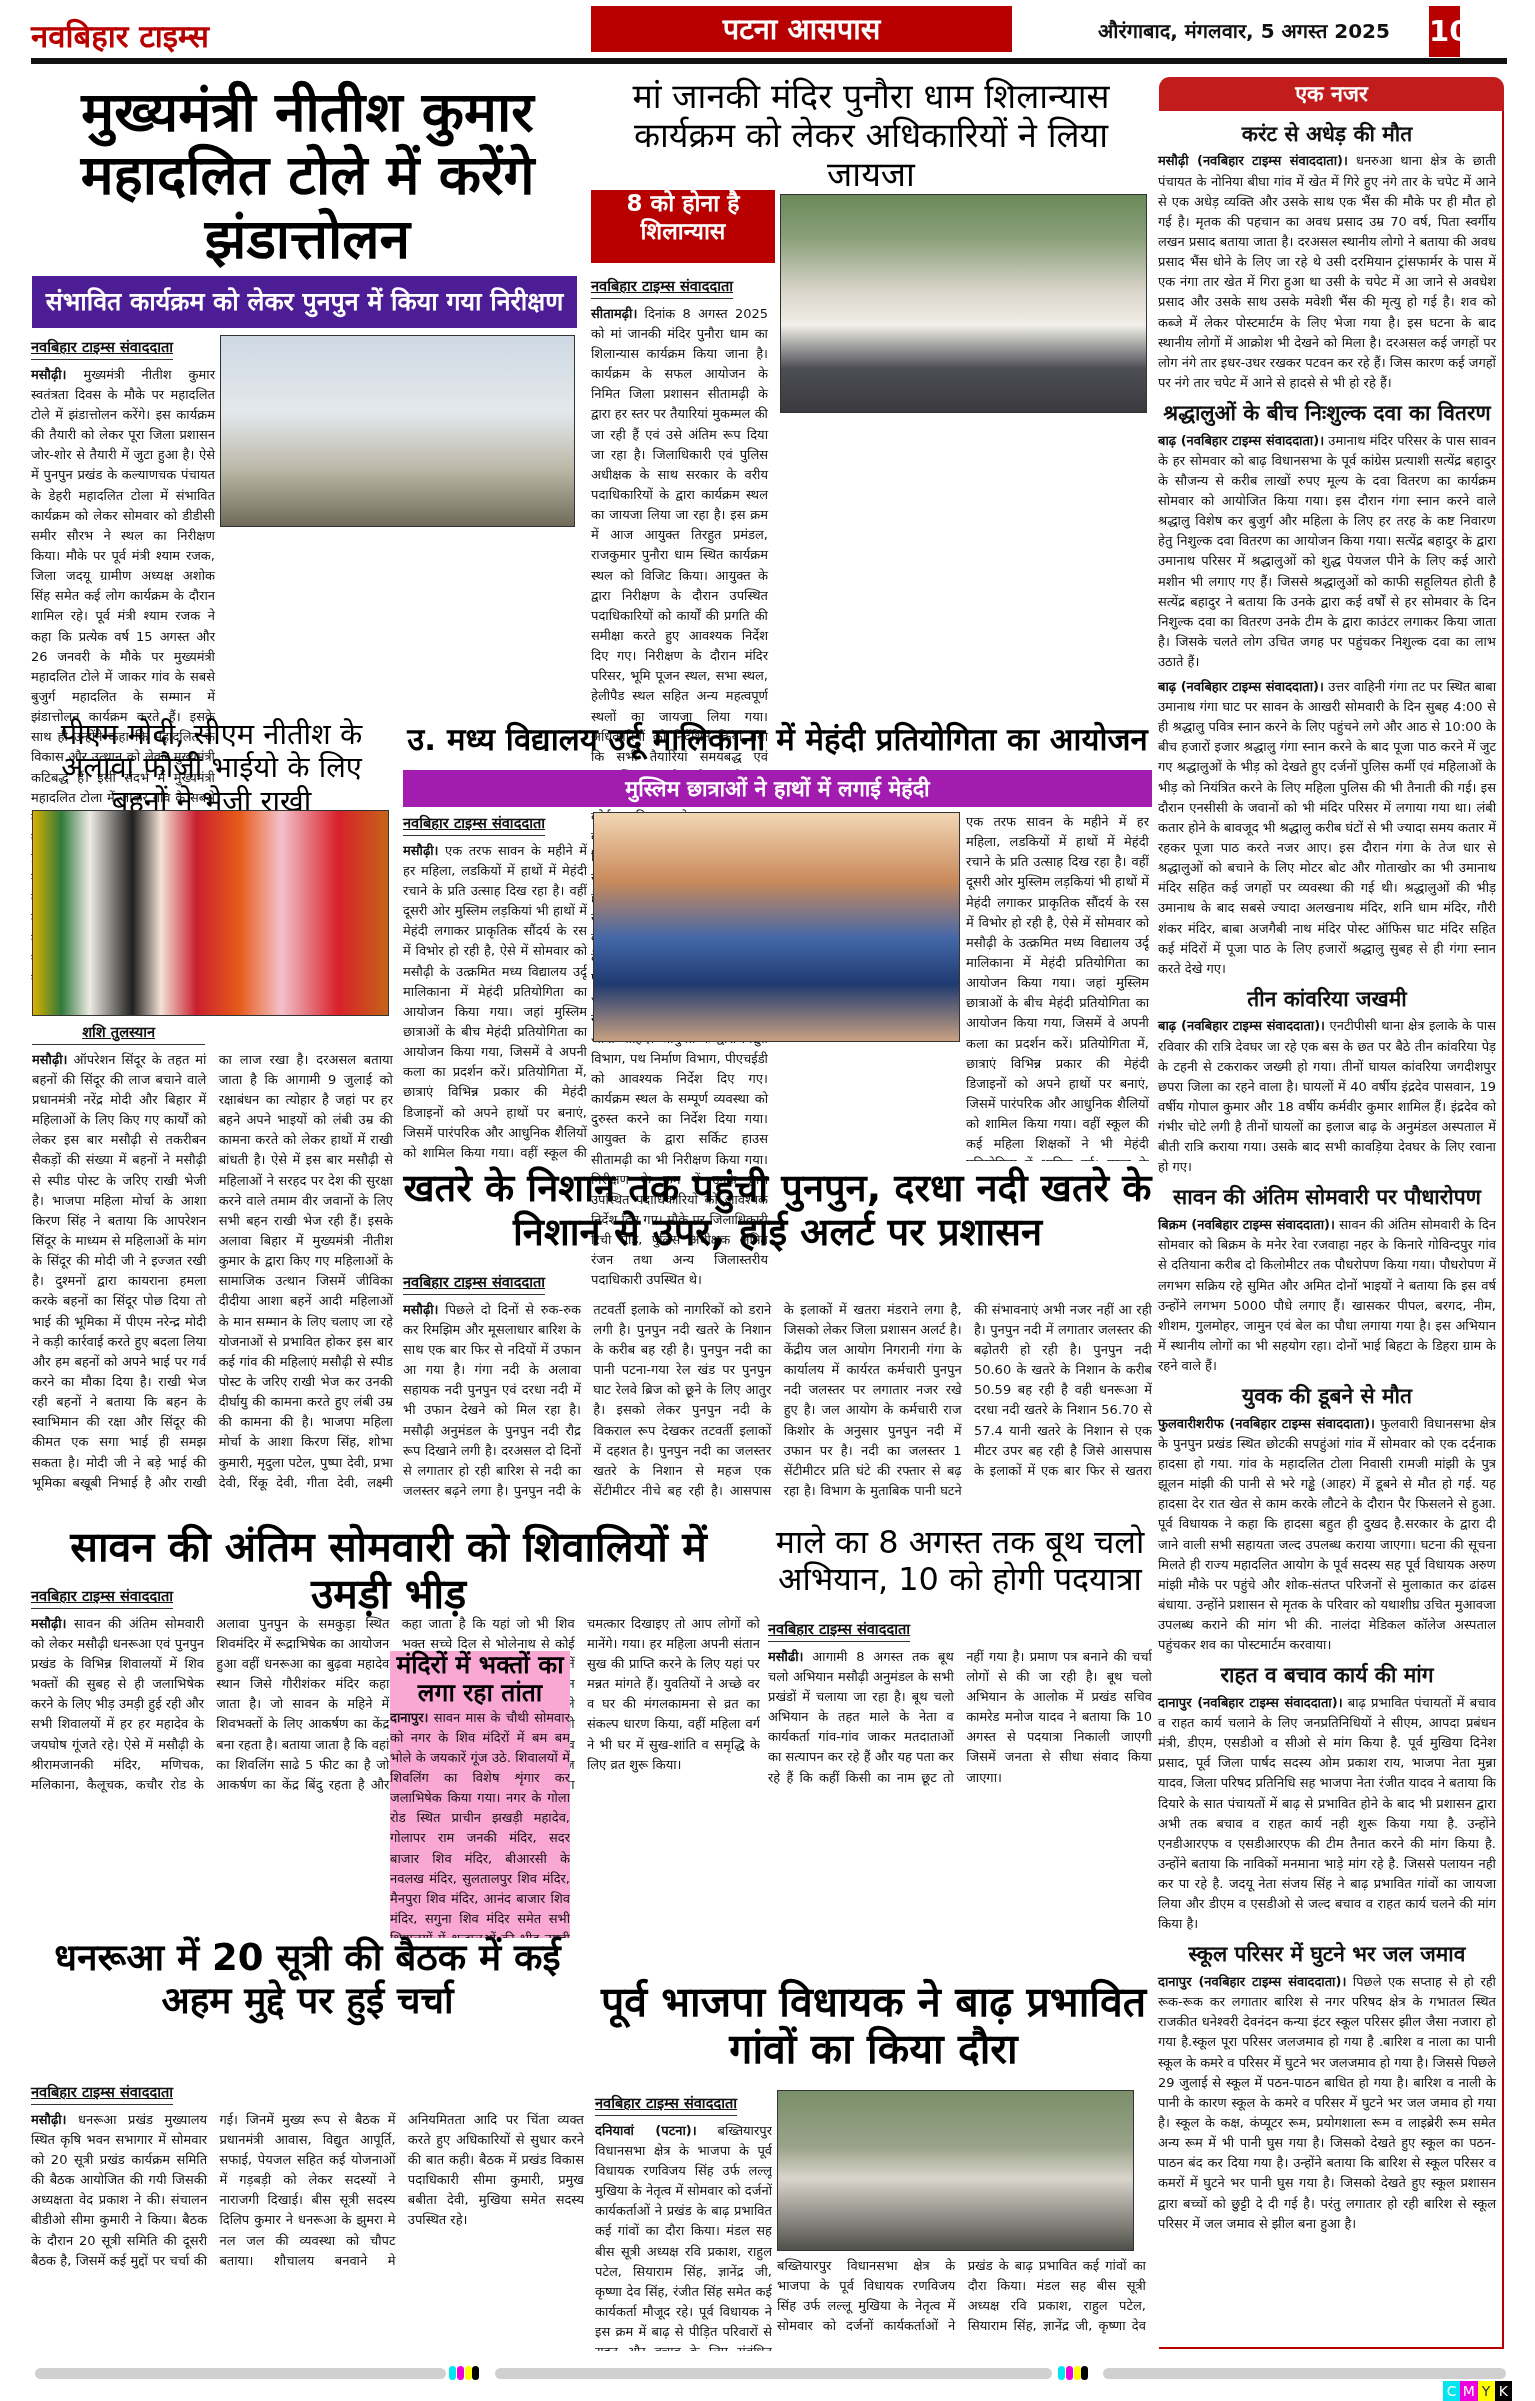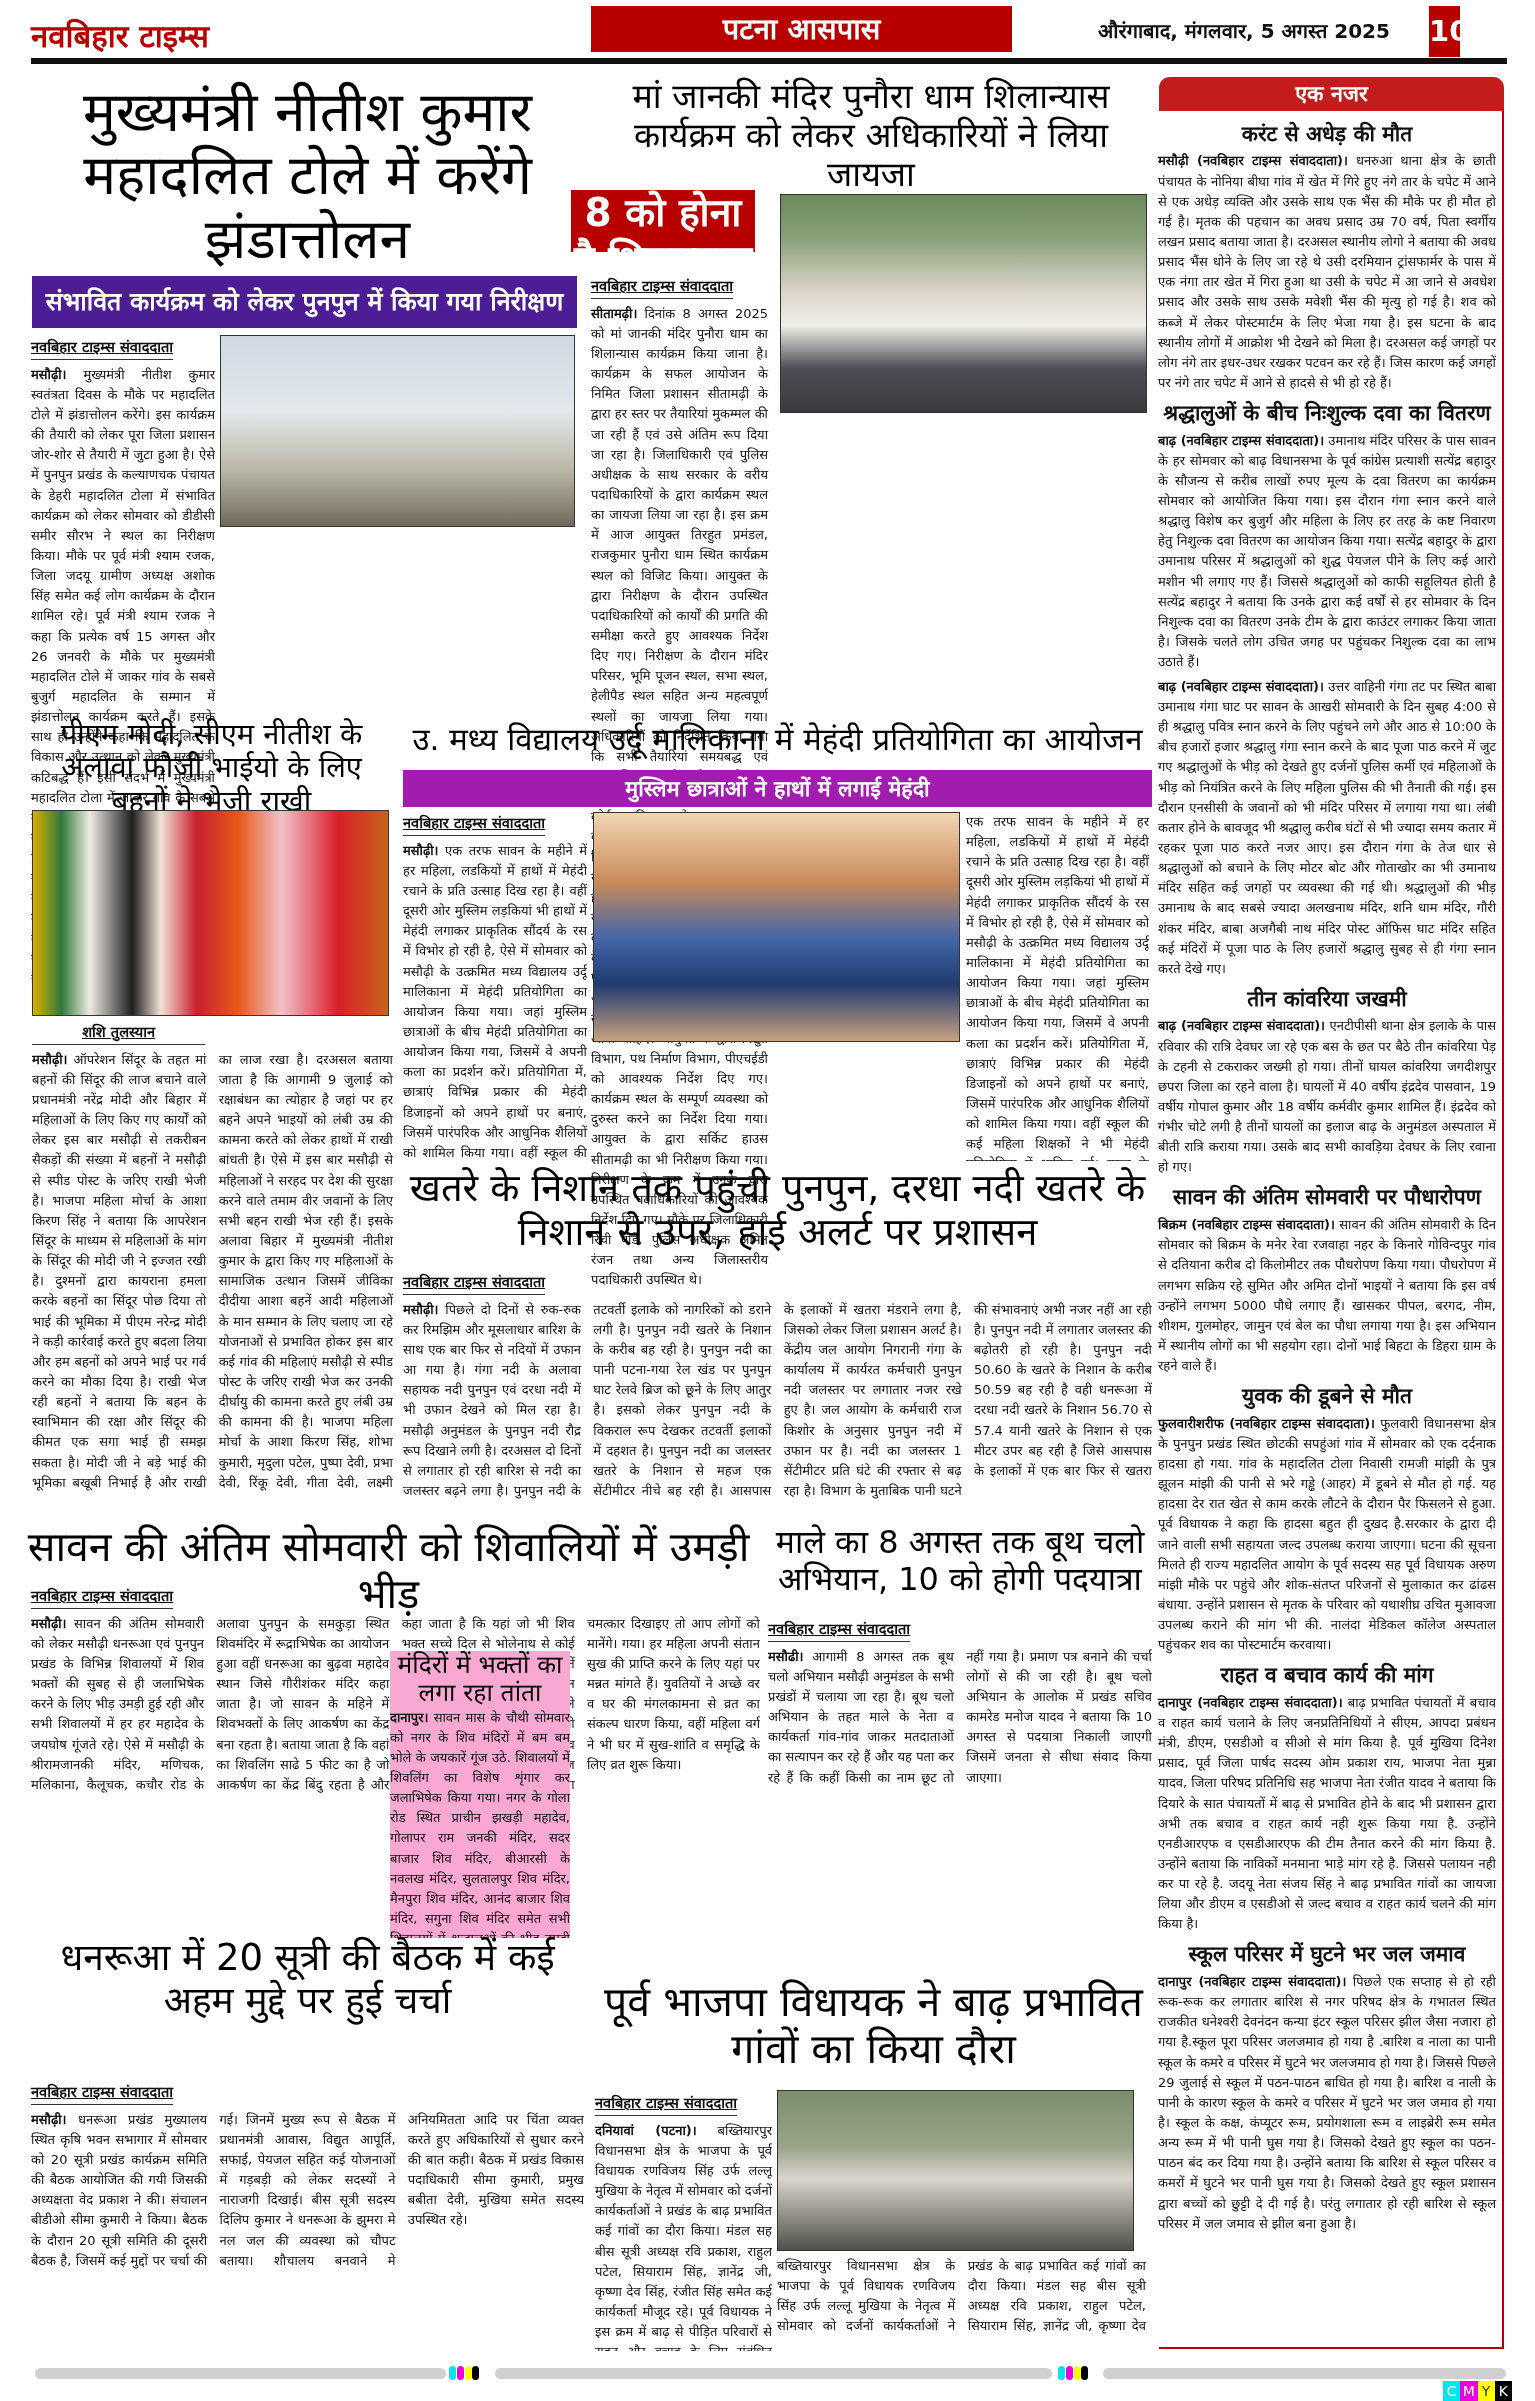--- a/index.html
+++ b/index.html
@@ -3,21 +3,21 @@
 <meta charset="utf-8">
 <style>
   * { box-sizing: border-box; margin: 0; padding: 0; }
   body { width: 1535px; height: 2401px; background: #fff; position: relative; overflow: hidden; font-family: "DejaVu Sans", sans-serif; color: #111; }
   .abs { position: absolute; }
   .masthead-title { left: 31px; top: 14px; font-size: 31px; font-weight: bold; color: #b80000; font-family: "DejaVu Serif", serif; }
   .section-banner { left: 591px; top: 6.1px; width: 421px; height: 46px; background: #b80000; color: #fff; font-size: 29px; font-weight: bold; text-align: center; line-height: 46px; }
   .dateline { left: 1098px; top: 17px; font-size: 20px; font-weight: bold; }
   .page-num { left: 1429px; top: 6.1px; width: 31px; height: 51px; background: #b80000; color: #fff; font-size: 29px; font-weight: bold; text-align: center; line-height: 51px; }
   .top-rule { left: 31px; top: 58px; width: 1476px; height: 6.1px; background: #111; }
-  .hl { font-weight: normal; text-align: center; line-height: 1.15; color: #000; }
+  .hl { font-weight: bold; text-align: center; line-height: 1.15; color: #000; }
   .hl-huge { font-size: 58px; }
   .hl-med { font-size: 34px; font-weight: normal; }
   .subbar-blue { background: #4c1d95; color: #fff; font-weight: bold; font-size: 28px; text-align: center; }
   .subbar-red { background: #a21caf; color: #fff; font-weight: bold; font-size: 26px; text-align: center; }
   .byline { font-weight: bold; font-size: 14.6px; border-bottom: 1.5px solid #333; text-decoration: underline; padding-bottom: 3.1px; margin-bottom: 4.6px; display: inline-block; }
   .body-text { font-size: 13px; line-height: 1.55; text-align: justify; }
   .body-text b { font-weight: bold; }
   .cols2 { column-count: 2; column-gap: 12.3px; }
   .cols3 { column-count: 3; column-gap: 12.3px; }
   .cols4 { column-count: 4; column-gap: 12.3px; }
@@ -49,21 +49,21 @@
 
 <div class="abs hl hl-huge" style="left:31px;top:81px;width:553px;font-size:55px;">मुख्यमंत्री नीतीश कुमार महादलित टोले में करेंगे झंडात्तोलन</div>
 <div class="abs subbar-blue" style="left:32px;top:276px;width:545px;height:52px;line-height:52px;font-size:25px;">संभावित कार्यक्रम को लेकर पुनपुन में किया गया निरीक्षण</div>
 <div class="abs" style="left:31px;top:336px;width:184px;">
   <div class="byline">नवबिहार टाइम्स संवाददाता</div>
   <div class="body-text"><b>मसौढ़ी।</b> <span>मुख्यमंत्री नीतीश कुमार स्वतंत्रता दिवस के मौके पर महादलित टोले में झंडात्तोलन करेंगे। इस कार्यक्रम की तैयारी को लेकर पूरा जिला प्रशासन जोर-शोर से तैयारी में जुटा हुआ है। ऐसे में पुनपुन प्रखंड के कल्याणचक पंचायत के डेहरी महादलित टोला में संभावित कार्यक्रम को लेकर सोमवार को डीडीसी समीर सौरभ ने स्थल का निरीक्षण किया। मौके पर पूर्व मंत्री श्याम रजक, जिला जदयू ग्रामीण अध्यक्ष अशोक सिंह समेत कई लोग कार्यक्रम के दौरान शामिल रहे। पूर्व मंत्री श्याम रजक ने कहा कि प्रत्येक वर्ष 15 अगस्त और 26 जनवरी के मौके पर मुख्यमंत्री महादलित टोले में जाकर गांव के सबसे बुजुर्ग महादलित के सम्मान में झंडात्तोलन कार्यक्रम करते हैं। इसके साथ ही उन्होंने कहा कि महादलित के विकास और उत्थान को लेकर मुख्यमंत्री कटिबद्ध हैं। इसी संदर्भ में मुख्यमंत्री महादलित टोला में जाकर गांव के सबसे बुजुर्ग व्यक्ति के साथ झंडात्तोलन कार्यक्रम करते हैं। इस बार भी पुनपुन प्रखंड के कल्याणचक पंचायत के डिहरी में महादलित टोला में संभावित कार्यक्रम को लेकर स्थल चयन किया जा रहा है। तैयारी चल रही है। मौके पर पुनपुन बीडीओ मनोरंजन कुमार, सीओ, समाजसेवी मनीष कुमार आदि शामिल रहे।</span></div>
 </div>
 <div class="abs photo photo-inspect" style="left:220px;top:335px;width:355px;height:192px;"></div>
 
 <div class="abs hl hl-med" style="left:591px;top:77px;width:560px;font-size:34px;">मां जानकी मंदिर पुनौरा धाम शिलान्यास कार्यक्रम को लेकर अधिकारियों ने लिया जायजा</div>
-<div class="abs box-red" style="left:571px;top:190px;width:184px;height:62px;font-size:39px;">8 को होना है शिलान्यास</div>
+<div class="abs box-red" style="left:591px;top:190px;width:184px;height:73px;font-size:23px;">8 को होना है शिलान्यास</div>
 <div class="abs" style="left:591px;top:275px;width:177px;">
   <div class="byline">नवबिहार टाइम्स संवाददाता</div>
   <div class="body-text"><b>सीतामढ़ी।</b> <span>दिनांक 8 अगस्त 2025 को मां जानकी मंदिर पुनौरा धाम का शिलान्यास कार्यक्रम किया जाना है। कार्यक्रम के सफल आयोजन के निमित जिला प्रशासन सीतामढ़ी के द्वारा हर स्तर पर तैयारियां मुकम्मल की जा रही हैं एवं उसे अंतिम रूप दिया जा रहा है। जिलाधिकारी एवं पुलिस अधीक्षक के साथ सरकार के वरीय पदाधिकारियों के द्वारा कार्यक्रम स्थल का जायजा लिया जा रहा है। इस क्रम में आज आयुक्त तिरहुत प्रमंडल, राजकुमार पुनौरा धाम स्थित कार्यक्रम स्थल को विजिट किया। आयुक्त के द्वारा निरीक्षण के दौरान उपस्थित पदाधिकारियों को कार्यों की प्रगति की समीक्षा करते हुए आवश्यक निर्देश दिए गए। निरीक्षण के दौरान मंदिर परिसर, भूमि पूजन स्थल, सभा स्थल, हेलीपैड स्थल सहित अन्य महत्वपूर्ण स्थलों का जायजा लिया गया। अधिकारियों को निर्देशित किया गया कि सभी तैयारियां समयबद्ध एवं सुव्यवस्थित ढंग से पूर्ण कर ली जाएं ताकि आगंतुकों को किसी प्रकार का कोई असुविधा न हो। सुरक्षा व्यवस्था को लेकर विशेष सतर्कता बरतने के निर्देश दिए गए। भीड़ नियंत्रण एवं यातायात प्रबंधन को सुदृढ़ बनाए रखने हेतु पुलिस एवं ट्रैफिक अधिकारियों का स्पष्ट दिशा निर्देश दिया गया, वर्षा के कारण जल जमाव की स्थिति को देखते हुए नगर आयुक्त को युद्ध स्तर पर कार्य करने का निर्देश दिया गया। आयुक्त ने स्पष्ट कहा कि किसी भी स्तर पर तैयारी में कोई चूक नजर नहीं आनी चाहिए। आयुक्त के द्वारा विद्युत विभाग, पथ निर्माण विभाग, पीएचईडी को आवश्यक निर्देश दिए गए। कार्यक्रम स्थल के सम्पूर्ण व्यवस्था को दुरुस्त करने का निर्देश दिया गया। आयुक्त के द्वारा सर्किट हाउस सीतामढ़ी का भी निरीक्षण किया गया। निरीक्षण के क्रम में उनके द्वारा उपस्थित पदाधिकारियों को आवश्यक निर्देश दिए गए। मौके पर जिलाधिकारी रिची पांडे, पुलिस अधीक्षक अमित रंजन तथा अन्य जिलास्तरीय पदाधिकारी उपस्थित थे।</span></div>
 </div>
 <div class="abs photo photo-officials" style="left:780px;top:194px;width:367px;height:219px;"></div>
 
 <div class="abs hl hl-med" style="left:31px;top:718px;width:361px;font-size:29px;">पीएम मोदी, सीएम नीतीश के अलावा फौजी भाईयो के लिए बहनों ने भेजी राखी</div>
 <div class="abs photo photo-women" style="left:32px;top:810px;width:357px;height:206px;"></div>
 <div class="abs" style="left:32px;top:1021px;width:361px;">
   <div class="byline" style="display:block;text-align:center;width:48%;">शशि तुलस्यान</div>

